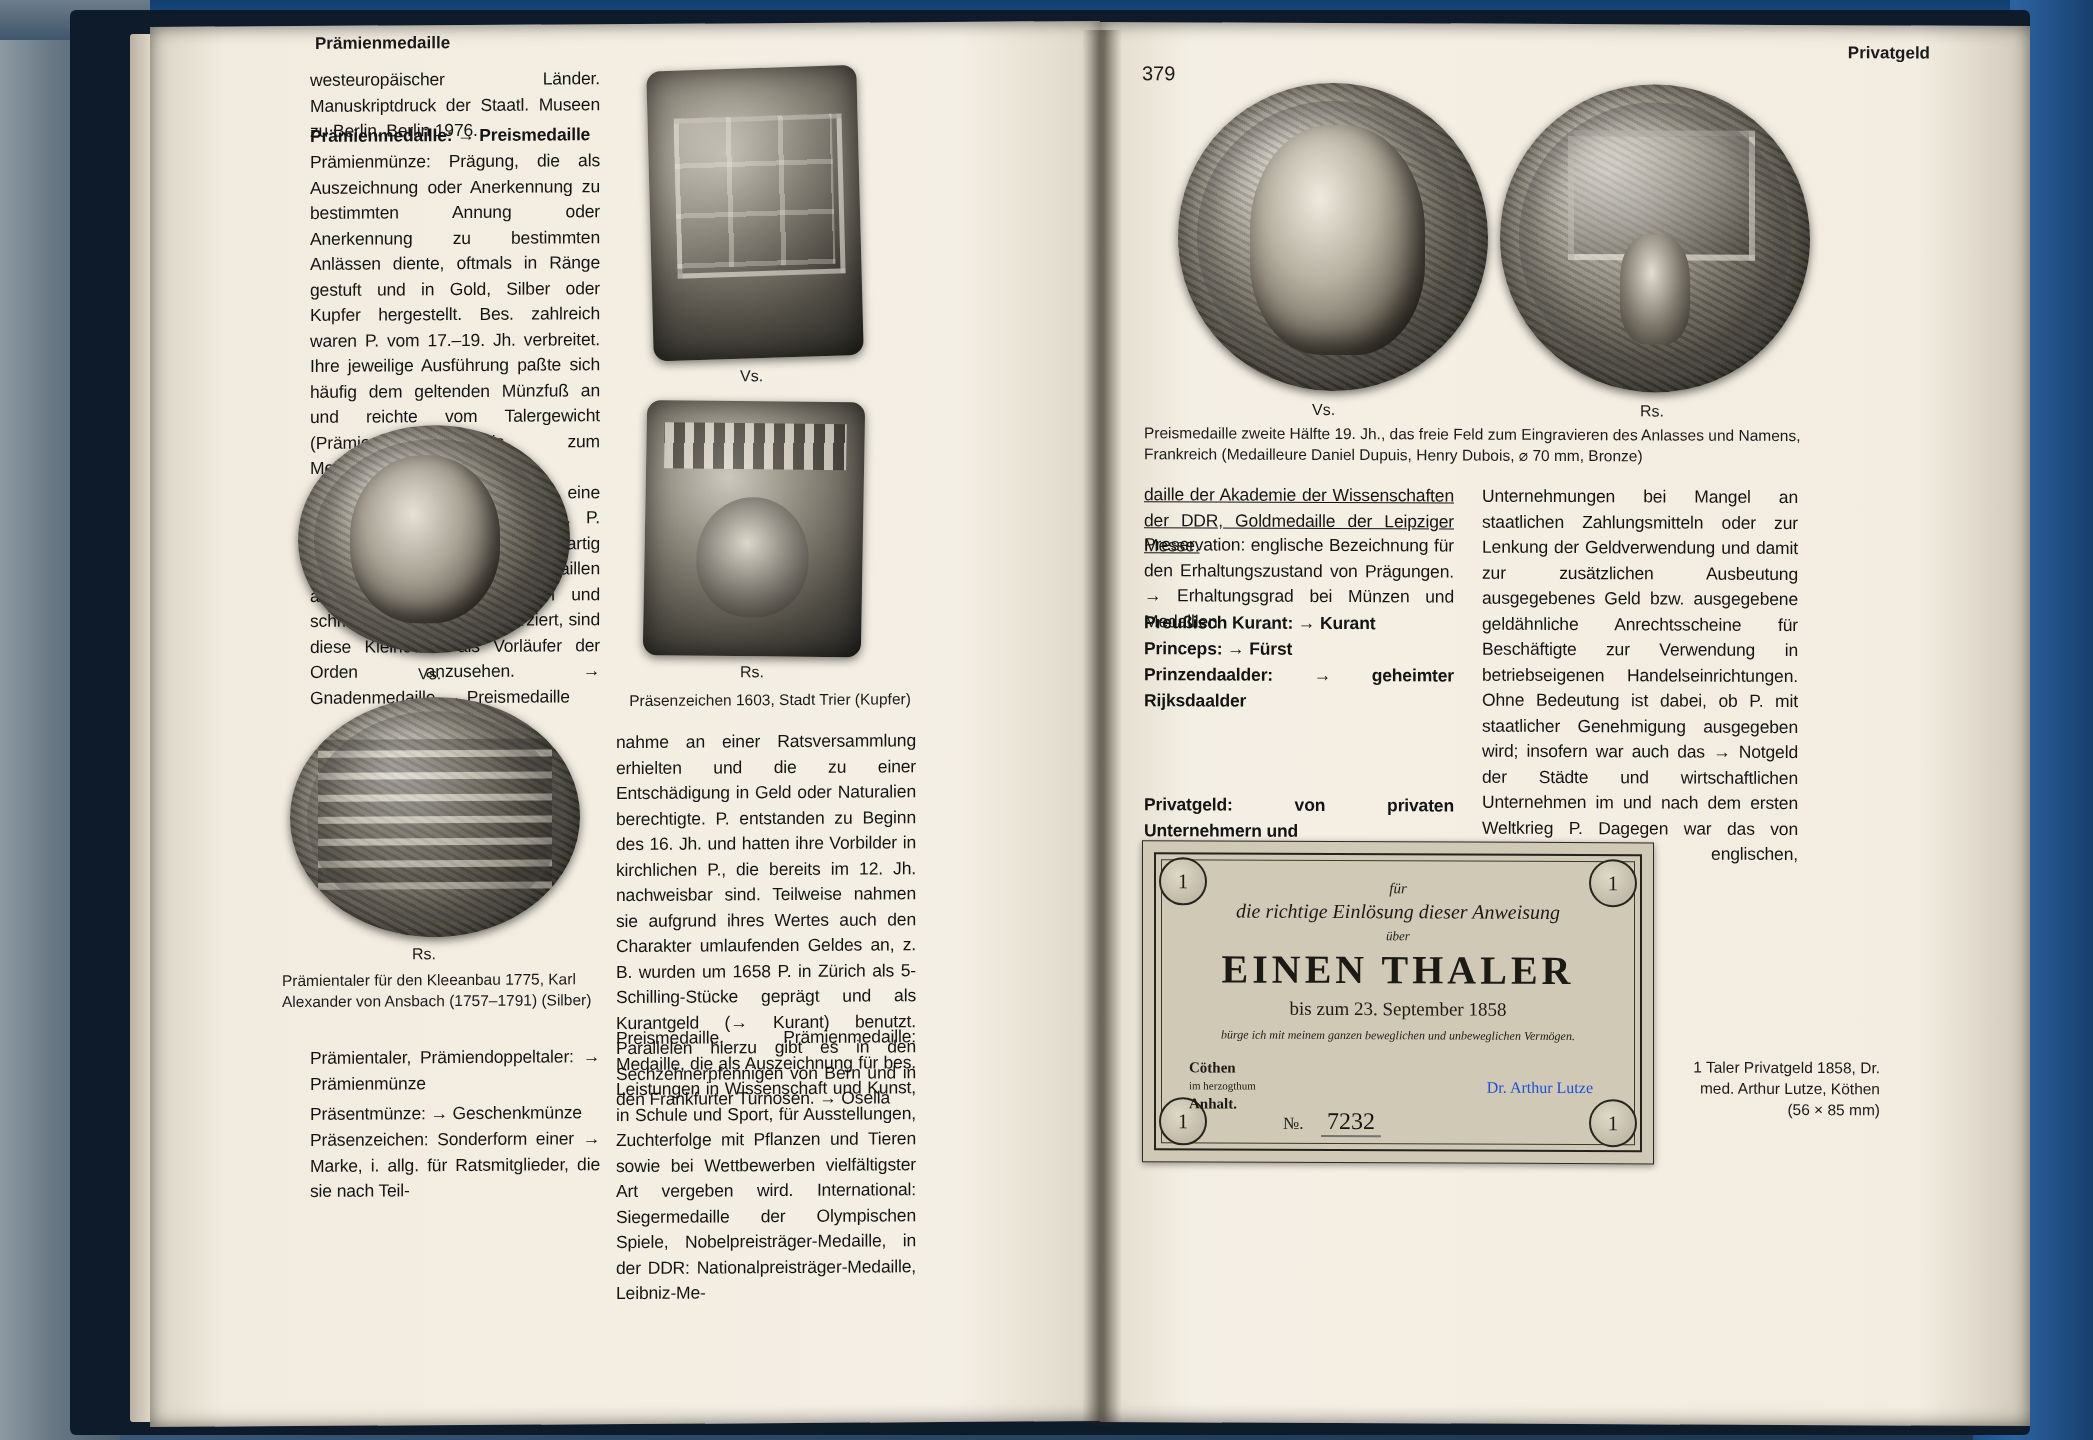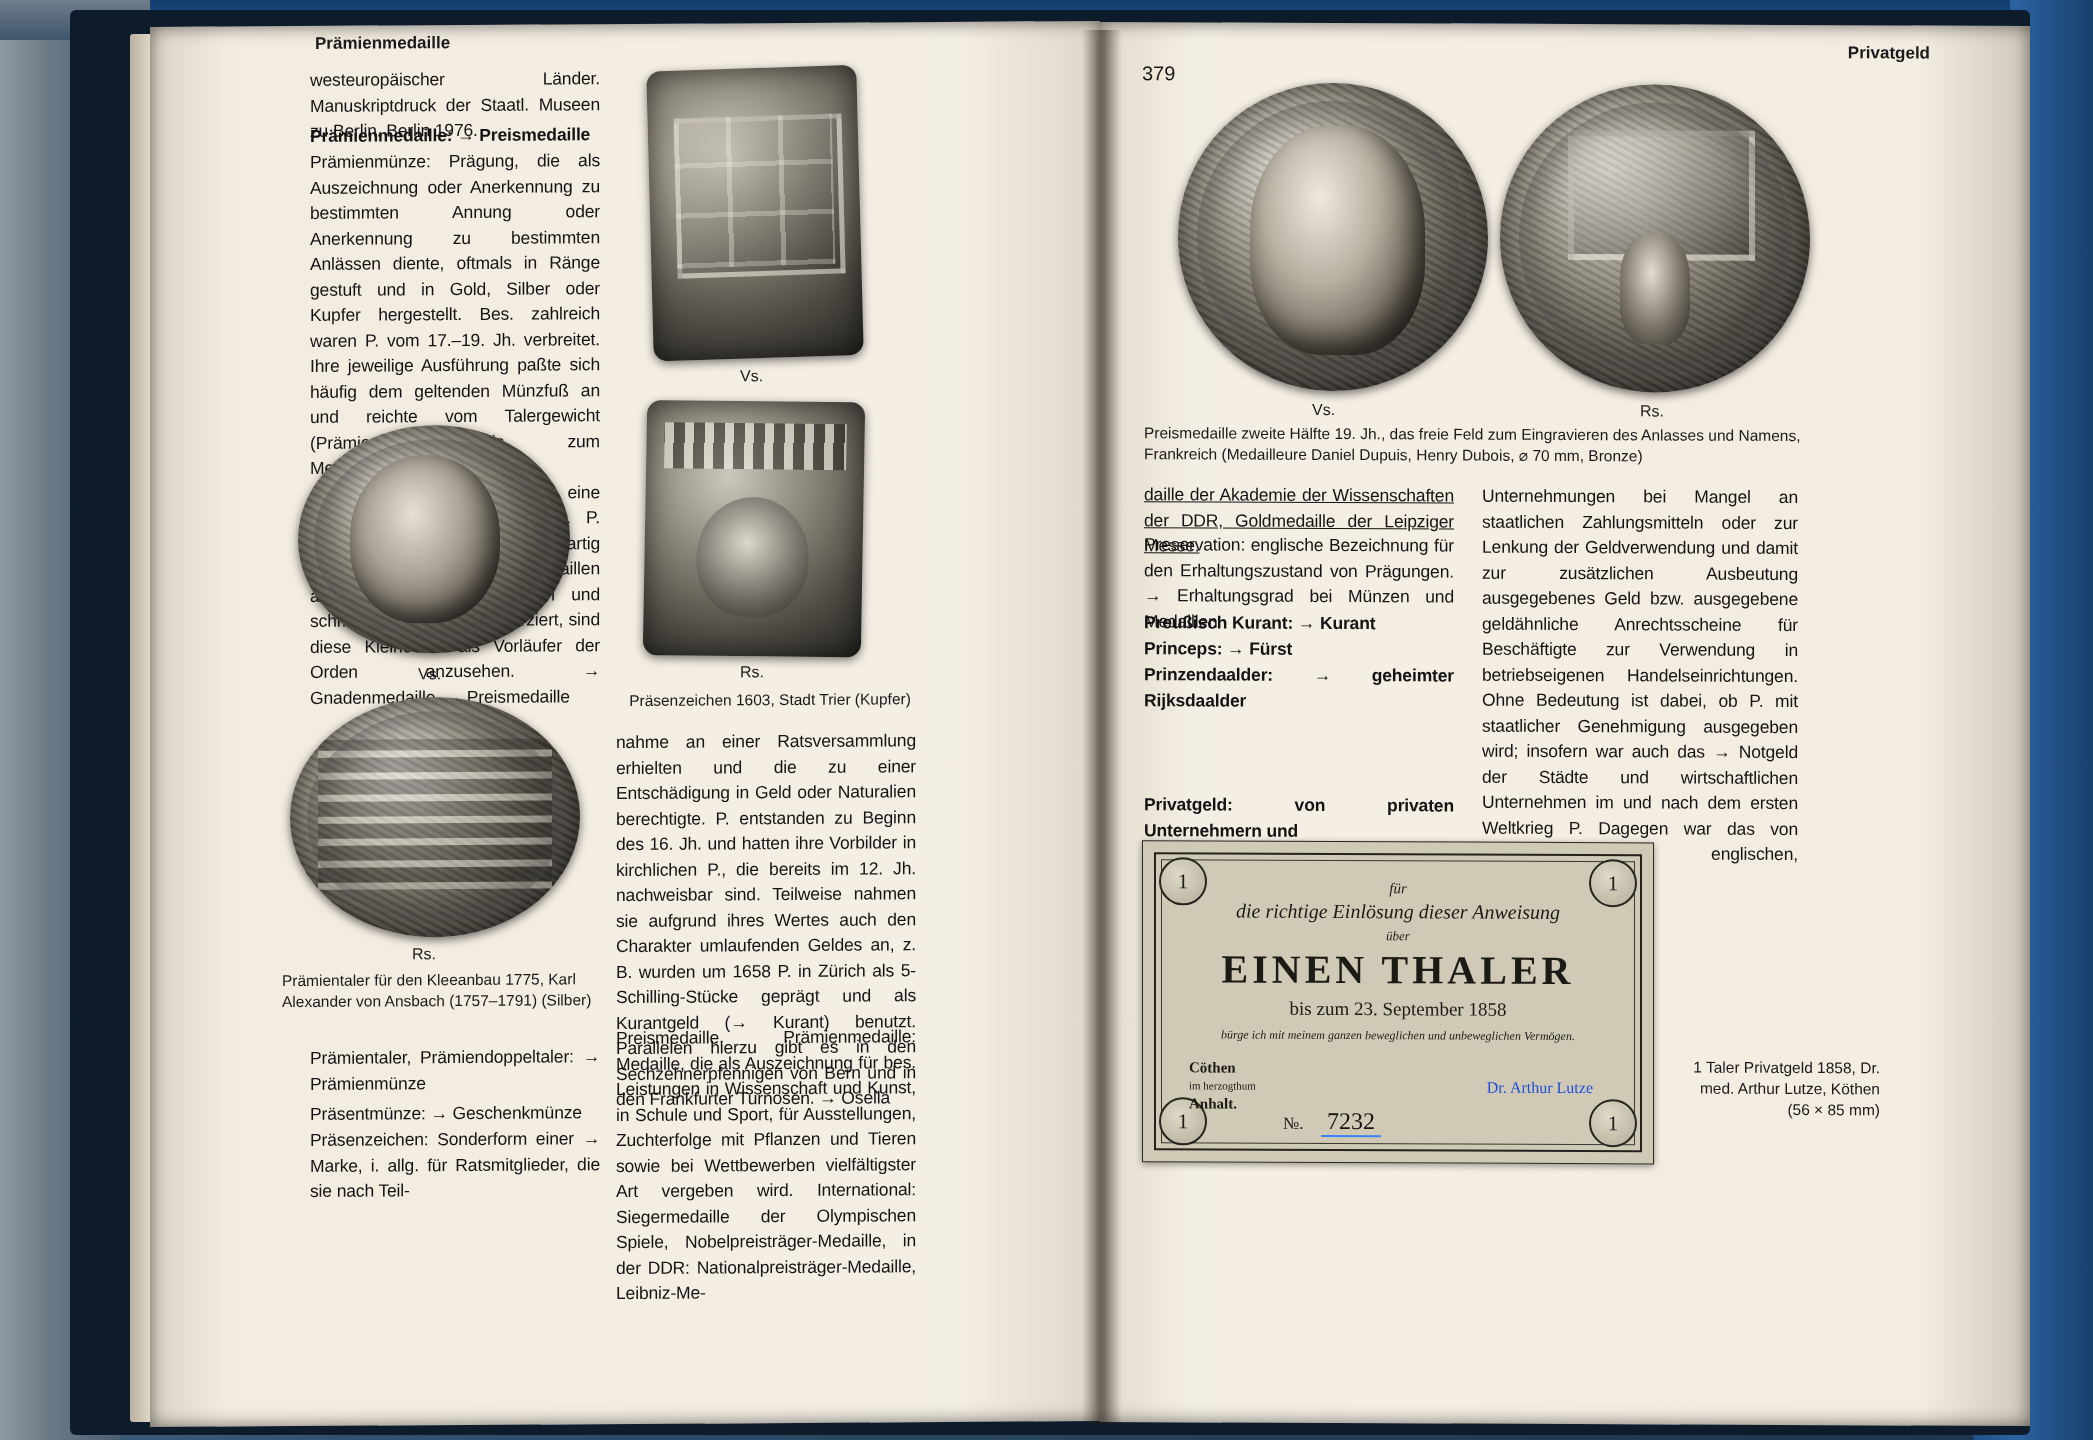--- a/index.html
+++ b/index.html
@@ -206,21 +206,21 @@
           <div class="note-txt" style="top:186px;font-size:12px;font-style:italic;">bürge ich mit meinem ganzen beweglichen und unbeweglichen Vermögen.</div>
 
           <div style="position:absolute;left:46px;top:218px;font-family:'Liberation Serif',serif;font-size:15px;font-weight:bold;color:#1b1a15;">Cöthen</div>
           <div style="position:absolute;left:46px;top:238px;font-family:'Liberation Serif',serif;font-size:11px;color:#1b1a15;">im herzogthum</div>
           <div style="position:absolute;left:46px;top:254px;font-family:'Liberation Serif',serif;font-size:15px;font-weight:bold;color:#1b1a15;">Anhalt.</div>
 
           <div style="position:absolute;right:60px;top:236px;font-family:'Liberation Serif',serif;font-size:16px;color:#1d4ed8;">Dr. Arthur Lutze</div>
 
           <div style="position:absolute;left:140px;top:272px;font-family:'Liberation Serif',serif;font-size:17px;color:#1b1a15;">№.</div>
           <div style="position:absolute;left:178px;top:266px;font-family:'Liberation Serif',serif;font-size:24px;color:#15140f;
-               border-bottom:2px solid #3b82f6;padding:0 6px;">7232</div>
+               border-bottom:2px solid #737373;padding:0 6px;">7232</div>
         </div>
 
         <div class="cap" style="left:580px;top:1032px;width:200px;text-align:right;">1 Taler Privatgeld 1858, Dr. med. Arthur Lutze, Köthen (56 × 85 mm)</div>
       </div>
     </div>
 
     <div class="gutter"></div>
   </div>
 </div>
 

